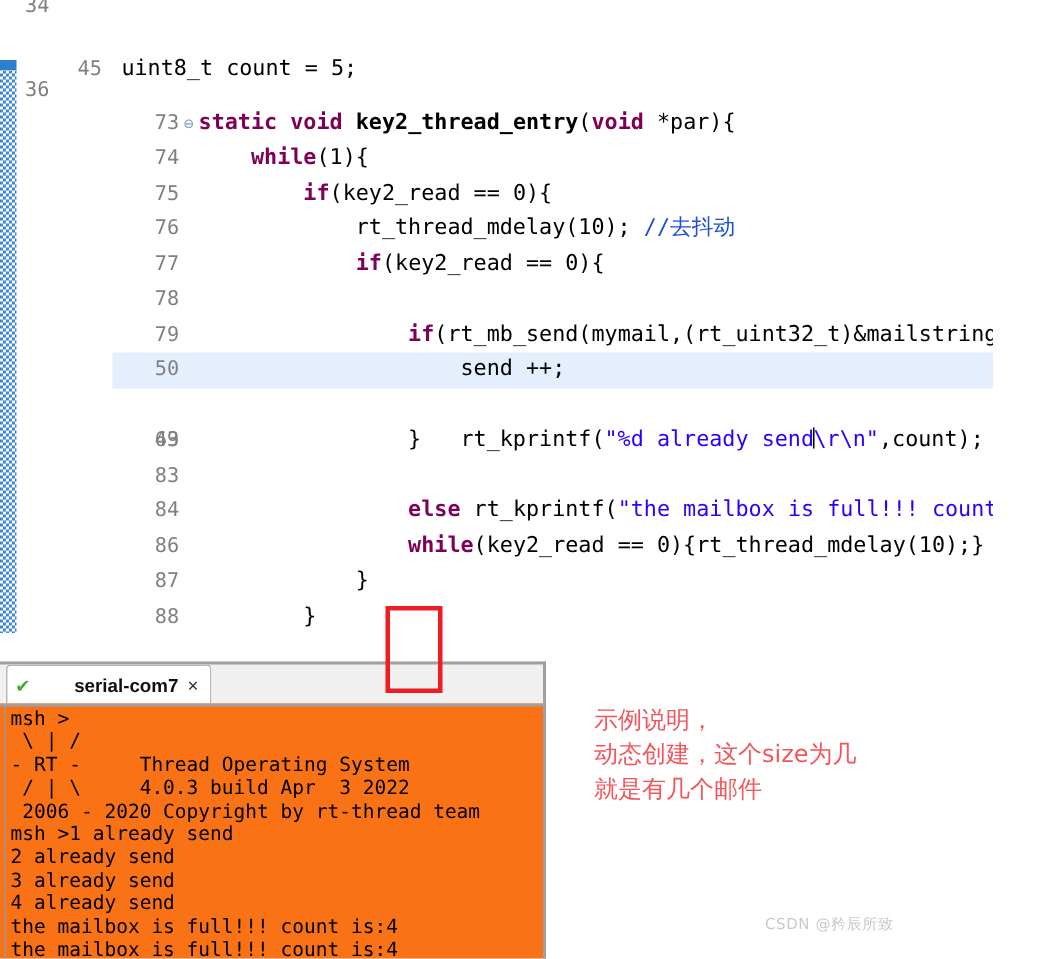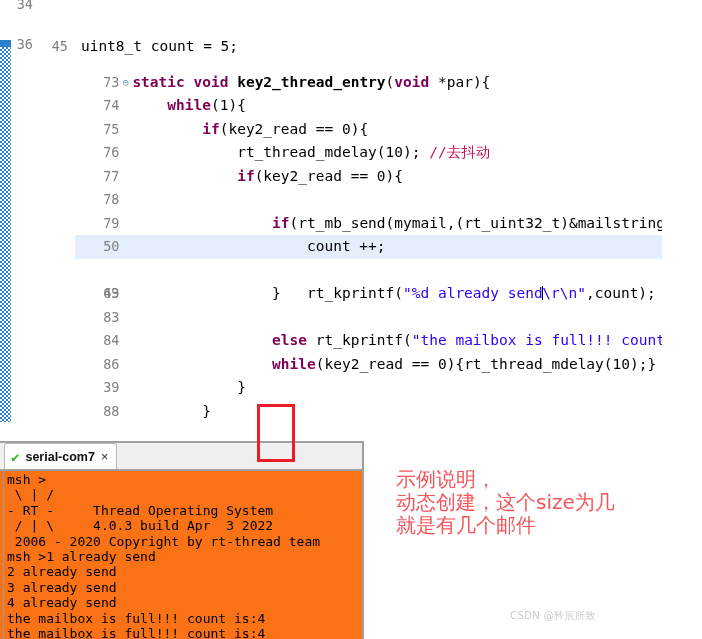--- a/index.html
+++ b/index.html
@@ -67,21 +67,21 @@
     z-index:3;
   }
   #changebar-top{
     position:absolute;left:0px;top:40px;width:11px;height:7px;
     background:#2f7fd0;z-index:3;
   }
 
   
   .kw{color:#7f0055;font-weight:bold;}
   .str{color:#2a00ff;}
-  .cmt{color:#be185d;}
+  .cmt{color:#1d4ed8;}
 
   
   .caret{
     display:inline-block;width:0;border-left:1.4px solid #000;
     height:14px;vertical-align:-2px;margin:0 -0.7px;
   }
 
   
   #mbline{
     position:absolute;left:0;top:416px;width:702px;height:27px;
@@ -116,21 +116,21 @@
     border-radius:3px 3px 0 0;
     padding:0 8px 0 6px;
     display:flex;align-items:center;gap:6px;
     box-sizing:border-box;
   }
   #tab .tick{
     color:#3fae2a;font-size:14px;line-height:1;
   }
   #tab .tlabel{
     font-family:"Liberation Sans","DejaVu Sans",sans-serif;
-    font-size:12.5px;font-weight:bold;color:#101010;
+    font-size:12.5px;font-weight:bold;color:#101010;margin-left:24px;
   }
   #tab .tclose{
     font-family:"Liberation Sans","DejaVu Sans",sans-serif;
     font-size:12.5px;color:#303030;
   }
   #termbody{
     position:absolute;left:0;top:28px;width:364px;height:170px;
     background:#f97316;
     border-top:2px solid #a0a0a0;
     border-right:2px solid #a0a0a0;
@@ -146,21 +146,21 @@
   }
   #termleftline{
     position:absolute;left:3px;top:0;width:1px;height:170px;background:#9a9a9a;
   }
 
   
   #annot{
     position:absolute;left:396px;top:468px;
     color:#f5555a;
     font-family:"DejaVu Sans","Liberation Sans",sans-serif;
-    font-size:20px;line-height:23px;
+    font-size:16px;line-height:23px;
     white-space:pre-line;
   }
 
   
   #watermark{
     position:absolute;left:510px;top:609px;
     color:#c9c9c9;
     font-family:"DejaVu Sans","Liberation Sans",sans-serif;
     font-size:10px;
     letter-spacing:0.4px;
@@ -172,21 +172,21 @@
 <div id="editor">
 
   <div class="clip-row" style="top:-4px;">
     <span class="gutter">34</span><span class="fold"></span><span class="code"></span>
   </div>
 
   <div class="coderow" style="position:absolute;top:11px;">
     <span class="gutter">45</span><span class="fold"></span><span class="code"><span>uint8_t count = 5;</span></span>
   </div>
 
-  <div class="clip-row" style="top:36px;">
+  <div class="clip-row" style="top:52px;">
     <span class="gutter">36</span><span class="fold"></span><span class="code"></span>
   </div>
 
   <div id="changebar-top"></div>
   <div id="changebar"></div>
 
   <div id="codeblock" style="position:absolute;left:0;top:47px;width:702px;padding-left:34px;">
 
     <div class="coderow">
       <span class="gutter">73</span><span class="fold">⊖</span><span class="code"><span class="kw">static</span> <span class="kw">void</span> <b>key2_thread_entry</b>(<span class="kw">void</span> *par){</span>
@@ -210,21 +210,21 @@
 
     <div class="coderow">
       <span class="gutter">78</span><span class="fold"></span><span class="code"></span>
     </div>
 
     <div class="coderow">
       <span class="gutter">79</span><span class="fold"></span><span class="code">                <span class="kw">if</span>(rt_mb_send(mymail,(rt_uint32_t)&amp;mailstring) == RT_EOK){     </span>
     </div>
 
     <div class="coderow">
-      <span class="gutter">50</span><span class="fold"></span><span class="code">                    count ++;</span>
+      <span class="gutter">50</span><span class="fold"></span><span class="code">                    send ++;</span>
     </div>
 
     <div class="coderow">
       <div class="hl-bg"></div>
       <span class="gutter">69</span><span class="fold"></span><span class="code">                    rt_kprintf(<span class="str">"%d already send</span><span class="caret"></span><span class="str">\r\n"</span>,count);</span>
     </div>
 
     <div class="coderow">
       <span class="gutter">43</span><span class="fold"></span><span class="code">                }</span>
     </div>
@@ -236,21 +236,21 @@
     <div class="coderow">
       <span class="gutter">84</span><span class="fold"></span><span class="code">                <span class="kw">else</span> rt_kprintf(<span class="str">"the mailbox is full!!! count is:%d\r\n"</span>,count);</span>
     </div>
 
 
     <div class="coderow">
       <span class="gutter">86</span><span class="fold"></span><span class="code">                <span class="kw">while</span>(key2_read == 0){rt_thread_mdelay(10);}</span>
     </div>
 
     <div class="coderow">
-      <span class="gutter">39</span><span class="fold"></span><span class="code">            }</span>
+      <span class="gutter">87</span><span class="fold"></span><span class="code">            }</span>
     </div>
 
     <div class="coderow">
       <span class="gutter">88</span><span class="fold"></span><span class="code">        }</span>
     </div>
 
     <div class="coderow">
       <span class="fold"></span>
     </div>
 

